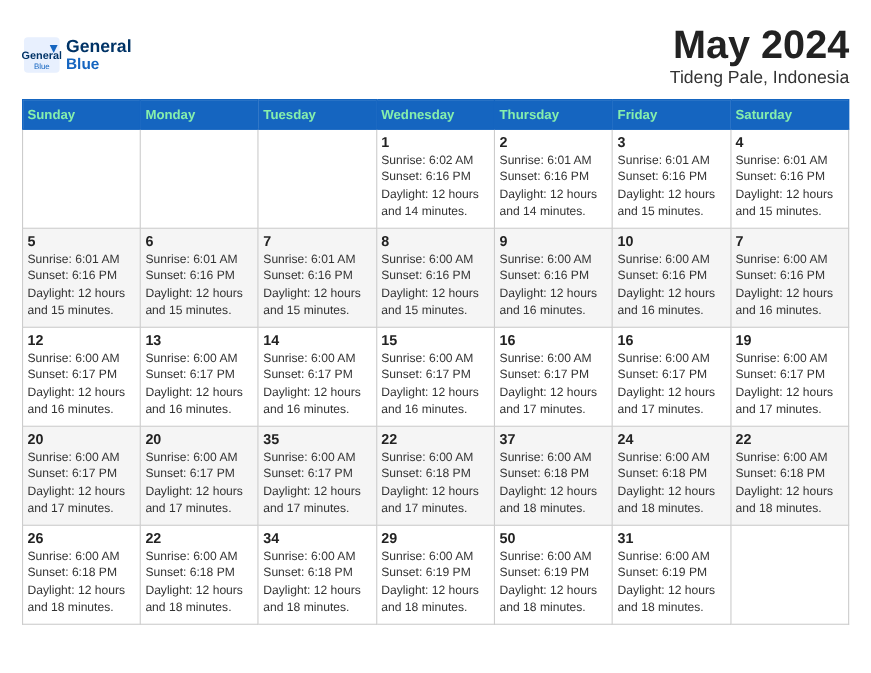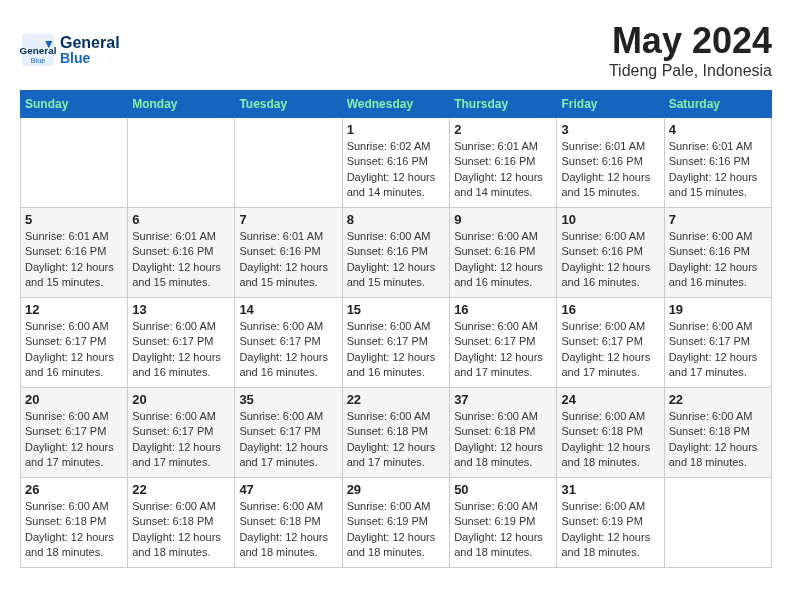--- a/index.html
+++ b/index.html
@@ -230,21 +230,21 @@
       <tr class="row-white">
         <td>
           <span class="day-num">26</span>
           <div class="day-info">Sunrise: 6:00 AM<br>Sunset: 6:18 PM<br>Daylight: 12 hours<br>and 18 minutes.</div>
         </td>
         <td>
           <span class="day-num">22</span>
           <div class="day-info">Sunrise: 6:00 AM<br>Sunset: 6:18 PM<br>Daylight: 12 hours<br>and 18 minutes.</div>
         </td>
         <td>
-          <span class="day-num">47</span>
+          <span class="day-num">34</span>
           <div class="day-info">Sunrise: 6:00 AM<br>Sunset: 6:18 PM<br>Daylight: 12 hours<br>and 18 minutes.</div>
         </td>
         <td>
           <span class="day-num">29</span>
           <div class="day-info">Sunrise: 6:00 AM<br>Sunset: 6:19 PM<br>Daylight: 12 hours<br>and 18 minutes.</div>
         </td>
         <td>
           <span class="day-num">50</span>
           <div class="day-info">Sunrise: 6:00 AM<br>Sunset: 6:19 PM<br>Daylight: 12 hours<br>and 18 minutes.</div>
         </td>

